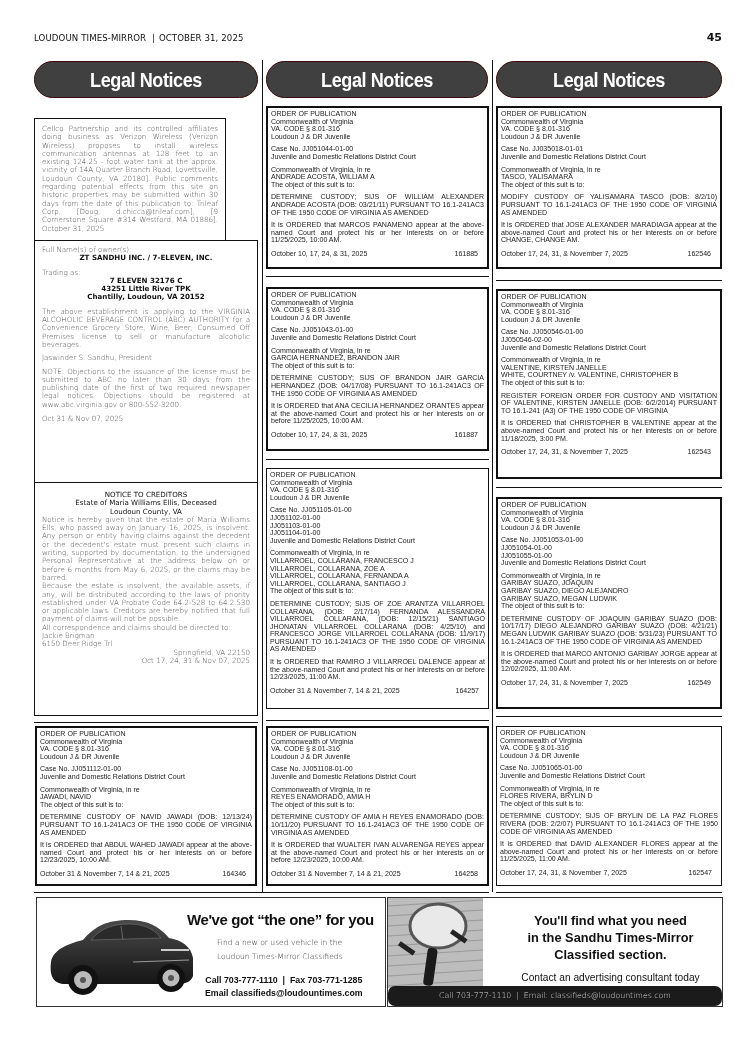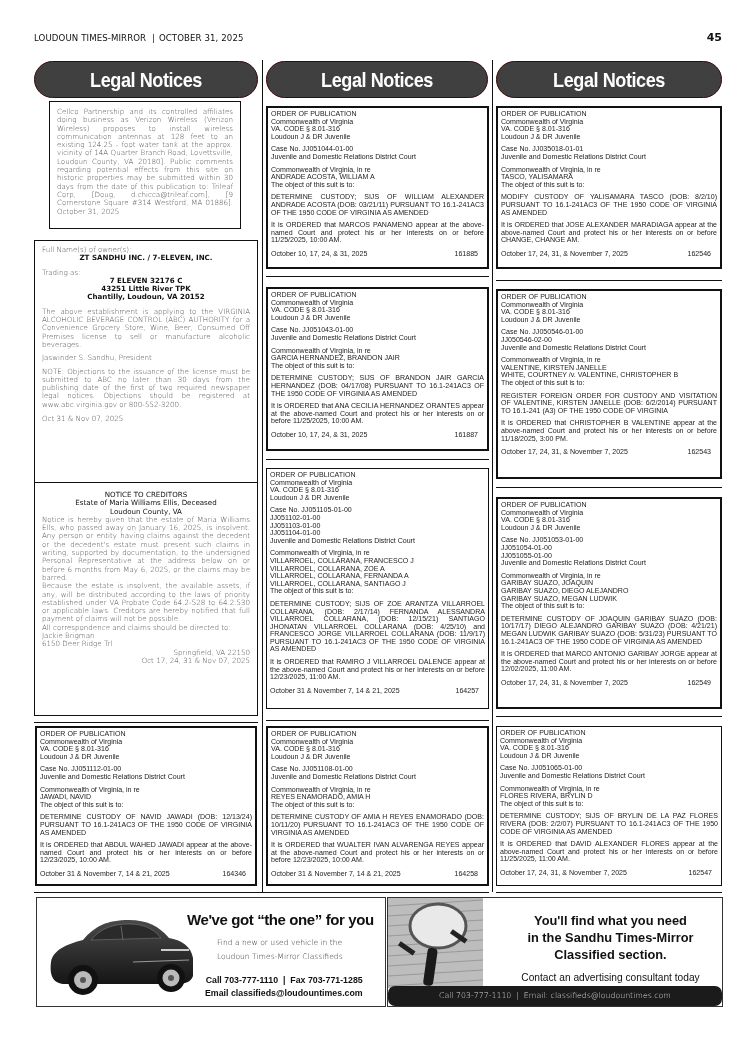--- a/index.html
+++ b/index.html
@@ -25,21 +25,21 @@
   .order { font-family: "Liberation Sans", sans-serif; font-size: 7.05px; line-height: 7.6px; color: #222; padding: 2px 3px 2px 3px; }
   .order .blk { margin-bottom: 5px; }
   .order .just { text-align: justify; }
   .order .foot { display: flex; justify-content: space-between; margin-top: 6px; padding-right: 6px; }
 
   .hrule { position: absolute; height: 1px; background: #111; }
 
   .ad { position: absolute; border: 1px solid #333; background: #fff; overflow: hidden; }
   .ad-car-head { position: absolute; left: 150px; top: 13px; font-family: "Liberation Sans", sans-serif; font-weight: bold; font-size: 15px; letter-spacing: -0.4px; color: #111; }
   .ad-car-sub { position: absolute; left: 180px; top: 38px; width: 140px; text-align: left; font-family: "DejaVu Sans", sans-serif; font-size: 7.6px; line-height: 14px; color: #333; font-weight: 300; }
-  .ad-car-contact { position: absolute; left: 168px; top: 76px; font-family: "Liberation Sans", sans-serif; font-weight: bold; font-size: 8.8px; line-height: 13px; color: #111; text-align: right; }
+  .ad-car-contact { position: absolute; left: 168px; top: 76px; font-family: "Liberation Sans", sans-serif; font-weight: bold; font-size: 8.8px; line-height: 13px; color: #111; text-align: center; }
 
   .ad-mag-head { position: absolute; left: 100px; top: 14px; width: 245px; text-align: center; font-family: "Liberation Sans", sans-serif; font-weight: bold; font-size: 12.8px; line-height: 17px; color: #111; }
   .ad-mag-sub { position: absolute; left: 100px; top: 74px; width: 245px; text-align: center; font-family: "Liberation Sans", sans-serif; font-size: 10.2px; color: #111; }
   .ad-mag-bar { position: absolute; left: 0; right: 0; bottom: 0; height: 20px; background: #1b1b1b; color: #ddd; font-family: "DejaVu Sans", sans-serif; font-size: 7.8px; line-height: 20px; text-align: center; font-weight: 300; border-radius: 7px; }
 </style>
 </head>
 <body>
 
 <div class="masthead">
   <div class="left">
@@ -50,21 +50,21 @@
   <div class="right">45</div>
 </div>
 
 <div class="vdivider" style="left:262px; height:832px;"></div>
 <div class="vdivider" style="left:492px; height:832px;"></div>
 
 <div class="banner" style="left:34px; width:224px;"><span>Legal Notices</span></div>
 <div class="banner" style="left:266px; width:222px;"><span>Legal Notices</span></div>
 <div class="banner" style="left:496px; width:226px;"><span>Legal Notices</span></div>
 
-<div class="box" style="left:34px; top:101px; width:192px; height:128px;margin-left:15px;">
+<div class="box" style="left:34px; top:118px; width:192px; height:128px;">
   <div class="classic" style="padding-top:6px;">Cellco Partnership and its controlled affiliates doing business as Verizon Wireless (Verizon Wireless) proposes to install wireless communication antennas at 128 feet to an existing 124.25 - foot water tank at the approx. vicinity of 14A Quarter Branch Road, Lovettsville, Loudoun County, VA 20180]. Public comments regarding potential effects from this site on historic properties may be submitted within 30 days from the date of this publication to: Trileaf Corp, [Doug, d.chicca@trileaf.com], [9 Cornerstone Square #314 Westford, MA 01886]. October 31, 2025</div>
 </div>
 
 <div class="box" style="left:34px; top:240px; width:224px; height:296px;">
   <div class="classic" style="padding-top:5px;">
     <div>Full Name(s) of owner(s):</div>
     <div class="center-b" style="margin-bottom:6px;">ZT SANDHU INC. / 7-ELEVEN, INC.</div>
     <div>Trading as:</div>
     <div class="center-b">7 ELEVEN 32176 C</div>
     <div class="center-b">43251 Little River TPK</div>

